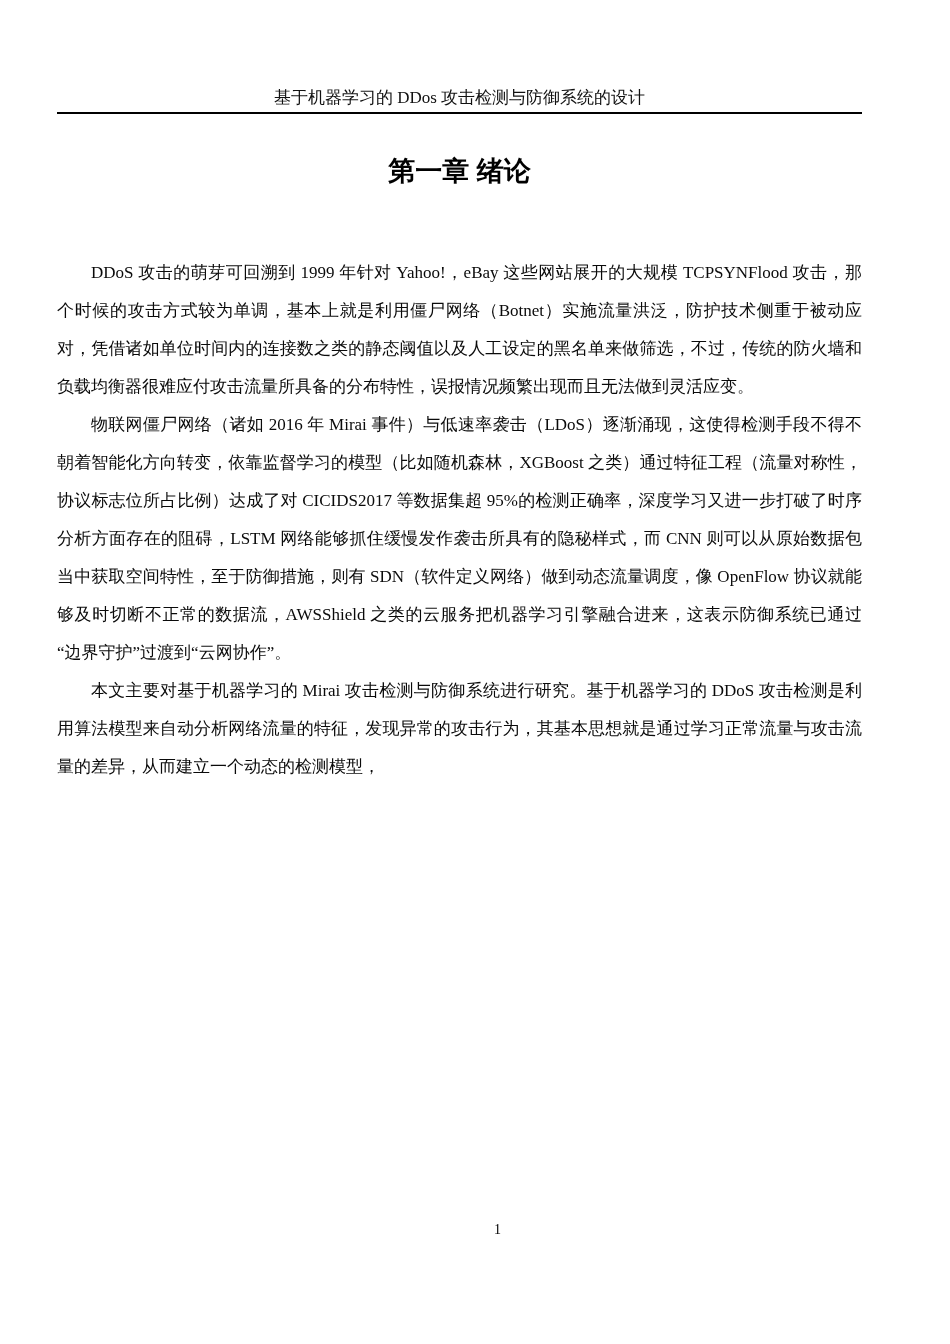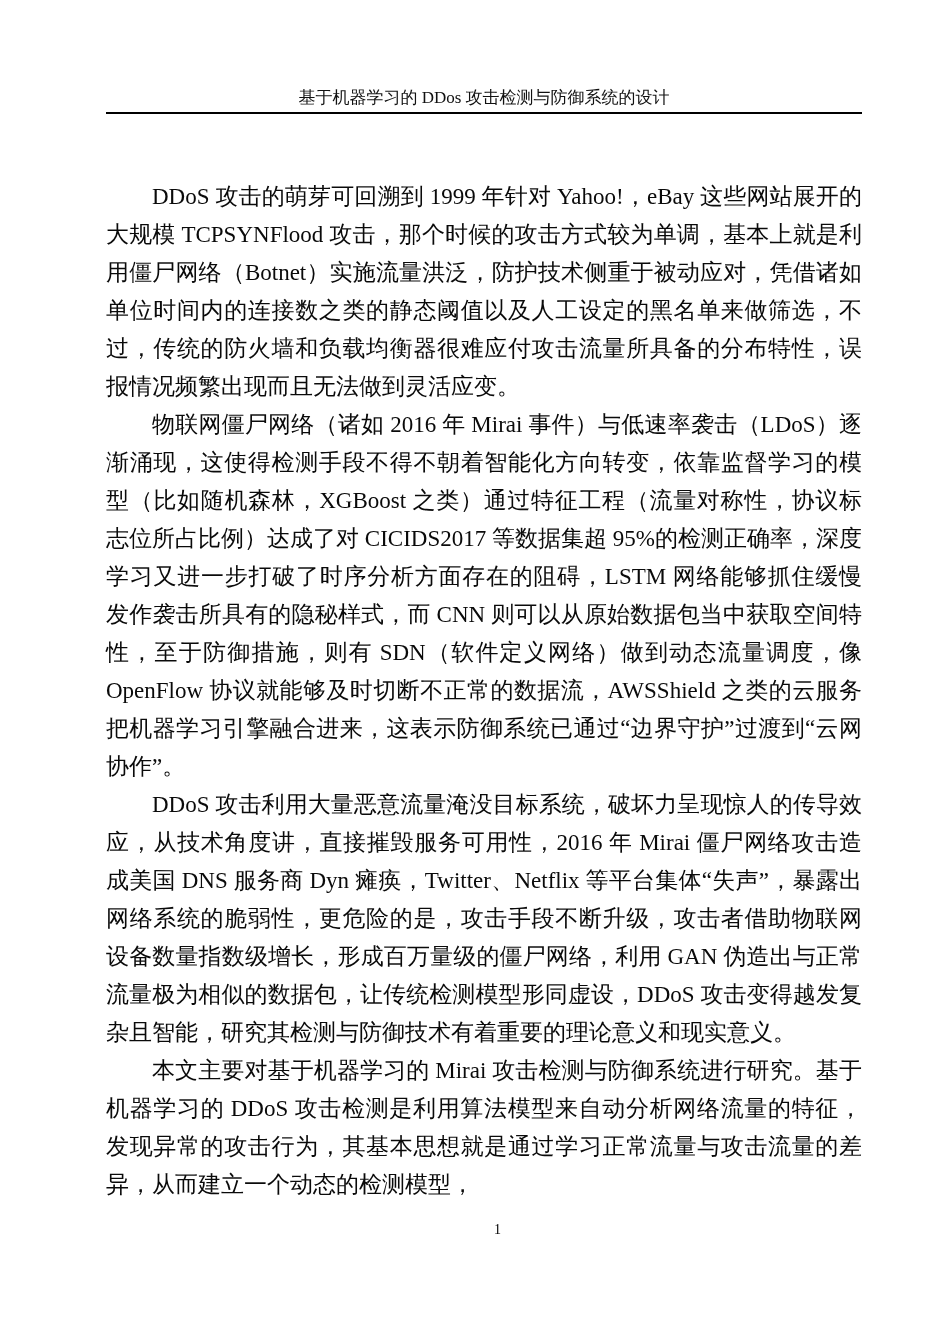--- a/index.html
+++ b/index.html
@@ -10,21 +10,21 @@
   .sheet {
     position: relative;
     width: 950px;
     height: 1344px;
     background: #ffffff;
     color: #000000;
     overflow: hidden;
     font-family: "Liberation Serif", "DejaVu Serif", serif;
   }
   .content {
-    margin-left: 106px;
+    margin-left: 57px;
     margin-right: 88px;
   }
   .running-header {
     padding-top: 86px;
     text-align: center;
     font-size: 17px;
     line-height: 24px;
     color: #111111;
   }
   .header-rule {
@@ -48,21 +48,21 @@
     line-height: 30px;
     font-weight: bold;
     font-family: "Liberation Sans", "DejaVu Sans", sans-serif;
     color: #000000;
   }
   .body-text {
     margin-top: 64px;
   }
   .body-text p {
     margin: 0;
-    font-size: 23px;
+    font-size: 17px;
     line-height: 38px;
     text-align: justify;
     text-justify: inter-ideograph;
     text-indent: 2em;
     color: #0a0a0a;
     font-family: Liberation Serif, serif;
   }
   .page-footer {
     position: absolute;
     top: 1220px;
@@ -83,26 +83,26 @@
 <div class="sheet">
 
   <header>
     <div class="content">
       <div class="running-header">基于机器学习的 DDos 攻击检测与防御系统的设计</div>
       <div class="header-rule"></div>
     </div>
   </header>
 
   <div class="content">
+    <h1 class="chapter-title">第一章 绪论</h1>
 
 
     <main class="body-text">
       <p>DDoS 攻击的萌芽可回溯到 1999 年针对 Yahoo!，eBay 这些网站展开的大规模 TCPSYNFlood 攻击，那个时候的攻击方式较为单调，基本上就是利用僵尸网络（Botnet）实施流量洪泛，防护技术侧重于被动应对，凭借诸如单位时间内的连接数之类的静态阈值以及人工设定的黑名单来做筛选，不过，传统的防火墙和负载均衡器很难应付攻击流量所具备的分布特性，误报情况频繁出现而且无法做到灵活应变。</p>
       <p>物联网僵尸网络（诸如 2016 年 Mirai 事件）与低速率袭击（LDoS）逐渐涌现，这使得检测手段不得不朝着智能化方向转变，依靠监督学习的模型（比如随机森林，XGBoost 之类）通过特征工程（流量对称性，协议标志位所占比例）达成了对 CICIDS2017 等数据集超 95%的检测正确率，深度学习又进一步打破了时序分析方面存在的阻碍，LSTM 网络能够抓住缓慢发作袭击所具有的隐秘样式，而 CNN 则可以从原始数据包当中获取空间特性，至于防御措施，则有 SDN（软件定义网络）做到动态流量调度，像 OpenFlow 协议就能够及时切断不正常的数据流，AWSShield 之类的云服务把机器学习引擎融合进来，这表示防御系统已通过“边界守护”过渡到“云网协作”。</p>
-      <p>DDoS 攻击利用大量恶意流量淹没目标系统，破坏力呈现惊人的传导效应，从技术角度讲，直接摧毁服务可用性，2016 年 Mirai 僵尸网络攻击造成美国 DNS 服务商 Dyn 瘫痪，Twitter、Netflix 等平台集体“失声”，暴露出网络系统的脆弱性，更危险的是，攻击手段不断升级，攻击者借助物联网设备数量指数级增长，形成百万量级的僵尸网络，利用 GAN 伪造出与正常流量极为相似的数据包，让传统检测模型形同虚设，DDoS 攻击变得越发复杂且智能，研究其检测与防御技术有着重要的理论意义和现实意义。</p>
       <p>本文主要对基于机器学习的 Mirai 攻击检测与防御系统进行研究。基于机器学习的 DDoS 攻击检测是利用算法模型来自动分析网络流量的特征，发现异常的攻击行为，其基本思想就是通过学习正常流量与攻击流量的差异，从而建立一个动态的检测模型，</p>
     </main>
   </div>
 
   <footer class="page-footer">
     <span class="page-number">1</span>
   </footer>
 
 </div>
 

